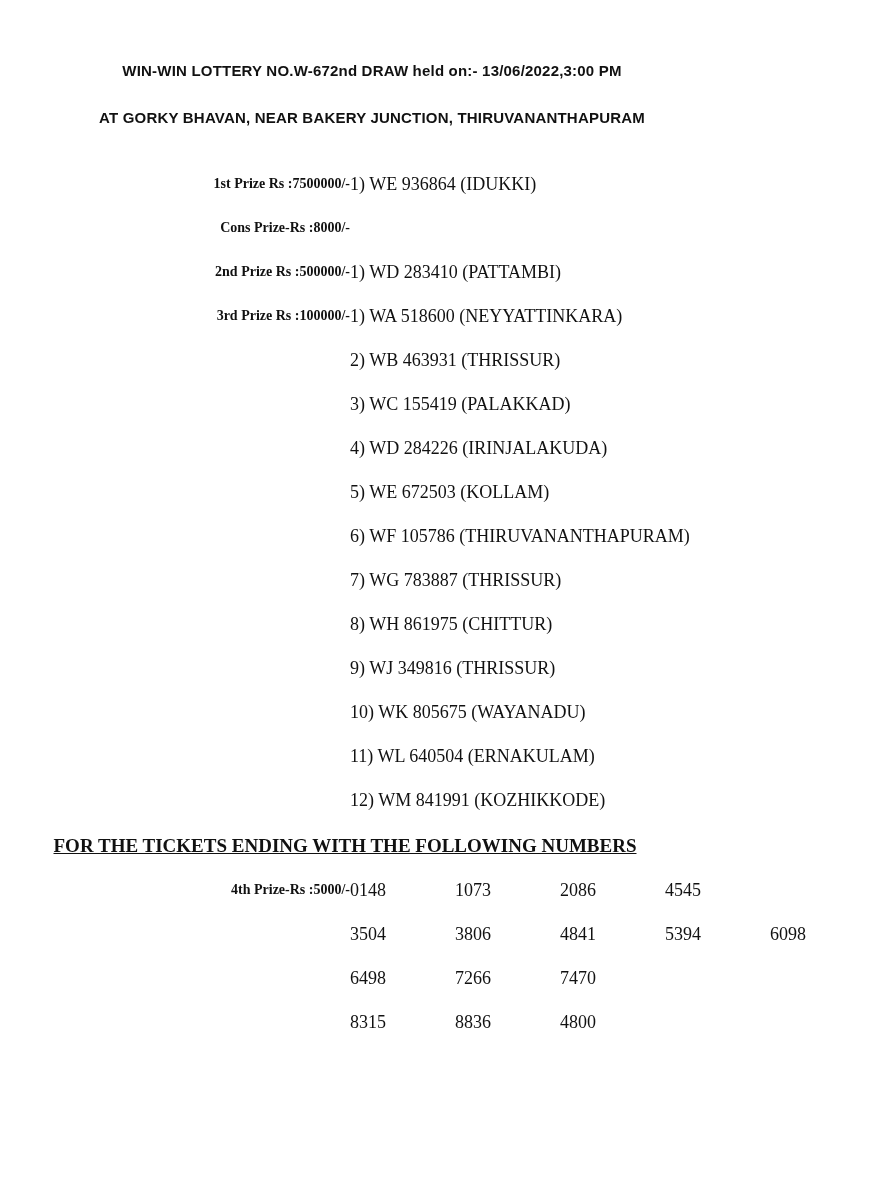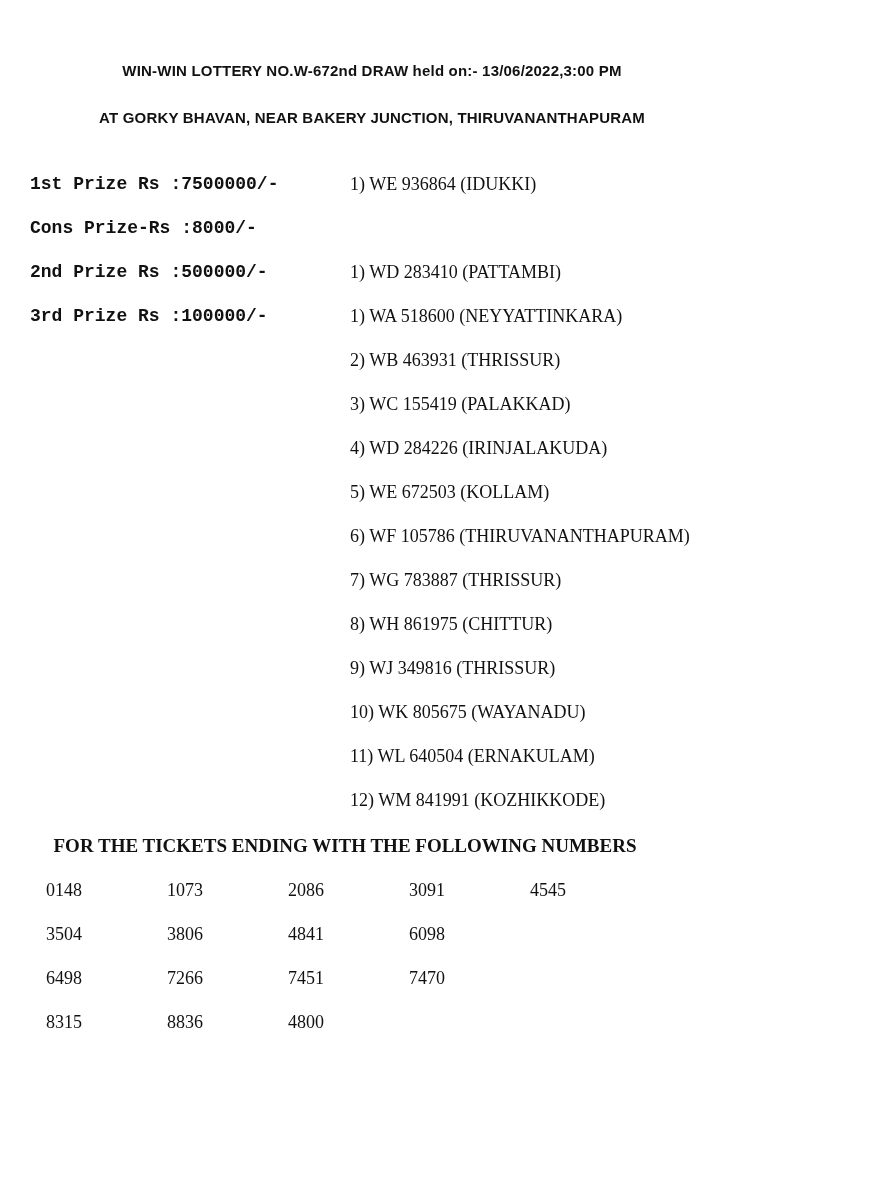--- a/index.html
+++ b/index.html
@@ -40,25 +40,26 @@
     padding-right: 24px;
   }
   .prize-row {
     display: flex;
     align-items: flex-start;
     margin-bottom: 0;
   }
   .prize-label {
     width: 320px;
     flex: 0 0 320px;
-    font-family: Liberation Mono, monospace;
+    font-family: Liberation Serif, serif;
     font-weight: bold;
-    font-size: 18px;
+    font-size: 14px;
     line-height: 44px;
     white-space: nowrap;
+    text-align: right;
   }
   .prize-values {
     flex: 1 1 auto;
     font-size: 18px;
     line-height: 44px;
   }
   .value-line {
     font-size: 18px;
     line-height: 44px;
     white-space: nowrap;
@@ -67,30 +68,30 @@
     letter-spacing: 0.1px;
   }
   .subhead {
     text-align: center;
     font-family: "Liberation Serif", serif;
     font-weight: bold;
     font-size: 19px;
     line-height: 44px;
     margin-top: 2px;
     padding-right: 60px;
+    text-decoration: underline;
   }
   .grid-row {
     display: flex;
   }
   .grid-cell {
     width: 105px;
     flex: 0 0 105px;
     font-size: 18px;
     line-height: 44px;
-    margin-left: 16px;
   }
 </style>
 </head>
 <body>
 
 <div class="page">
 
   <div class="header">
     <div class="header-line1">WIN-WIN   LOTTERY NO.W-672nd DRAW held on:-  13/06/2022,3:00 PM</div>
     <div class="header-line2">AT GORKY BHAVAN,  NEAR BAKERY JUNCTION, THIRUVANANTHAPURAM</div>
@@ -126,38 +127,38 @@
         <div class="value-line">9) WJ 349816 (THRISSUR)</div>
         <div class="value-line">10) WK 805675 (WAYANADU)</div>
         <div class="value-line">11) WL 640504 (ERNAKULAM)</div>
         <div class="value-line">12) WM 841991 (KOZHIKKODE)</div>
       </div>
     </div>
 
     <div class="subhead">FOR THE TICKETS ENDING WITH THE FOLLOWING NUMBERS</div>
 
     <div class="prize-row">
+      <div class="prize-label">4th Prize-Rs :5000/-</div>
       <div class="prize-values">
         <div class="grid-row">
           <div class="grid-cell">0148</div>
           <div class="grid-cell">1073</div>
           <div class="grid-cell">2086</div>
-          <div class="grid-cell">3091</div>
           <div class="grid-cell">4545</div>
         </div>
         <div class="grid-row">
           <div class="grid-cell">3504</div>
           <div class="grid-cell">3806</div>
           <div class="grid-cell">4841</div>
+          <div class="grid-cell">5394</div>
           <div class="grid-cell">6098</div>
         </div>
         <div class="grid-row">
           <div class="grid-cell">6498</div>
           <div class="grid-cell">7266</div>
-          <div class="grid-cell">7451</div>
           <div class="grid-cell">7470</div>
         </div>
         <div class="grid-row">
           <div class="grid-cell">8315</div>
           <div class="grid-cell">8836</div>
           <div class="grid-cell">4800</div>
           <div class="grid-cell"></div>
           <div class="grid-cell"></div>
         </div>
       </div>

